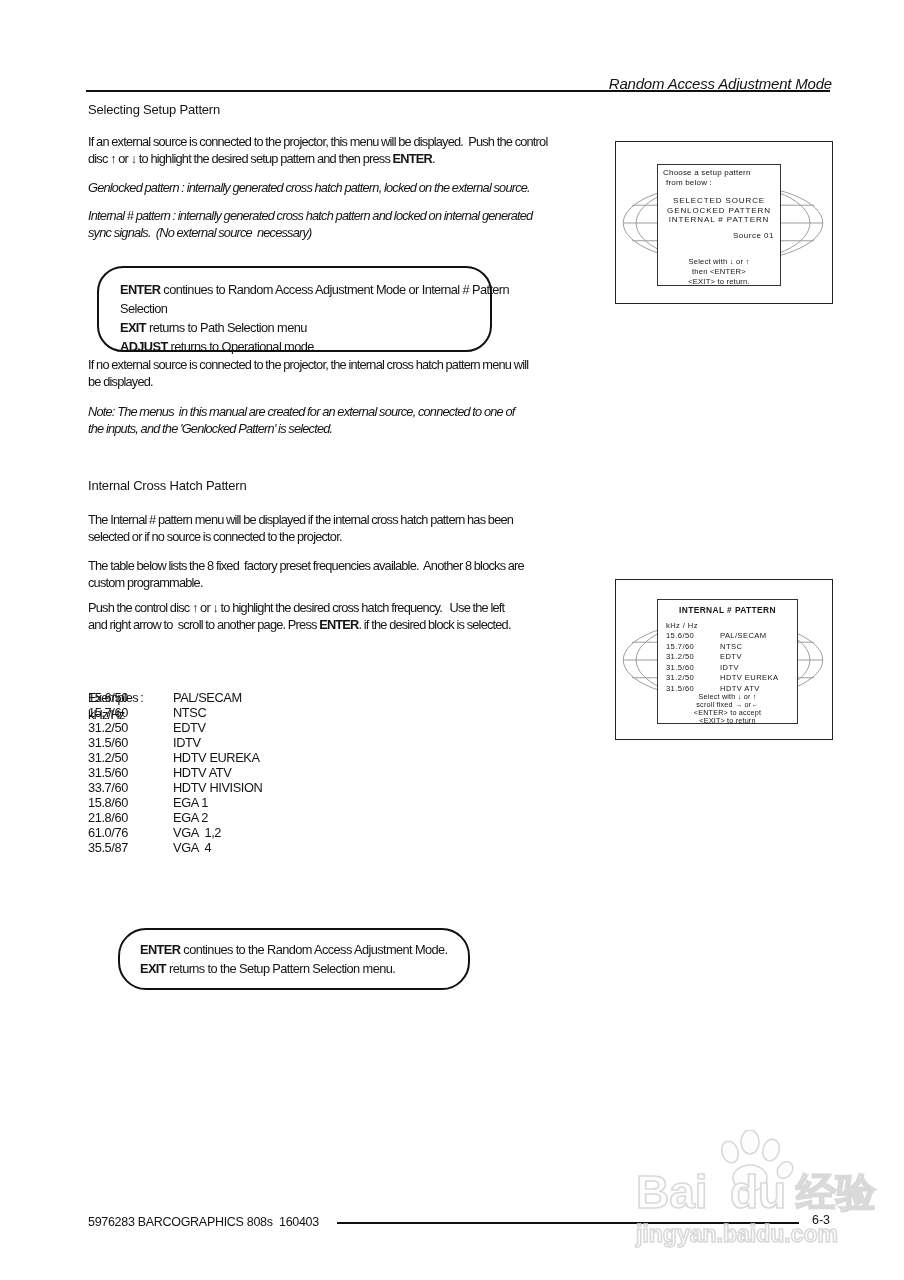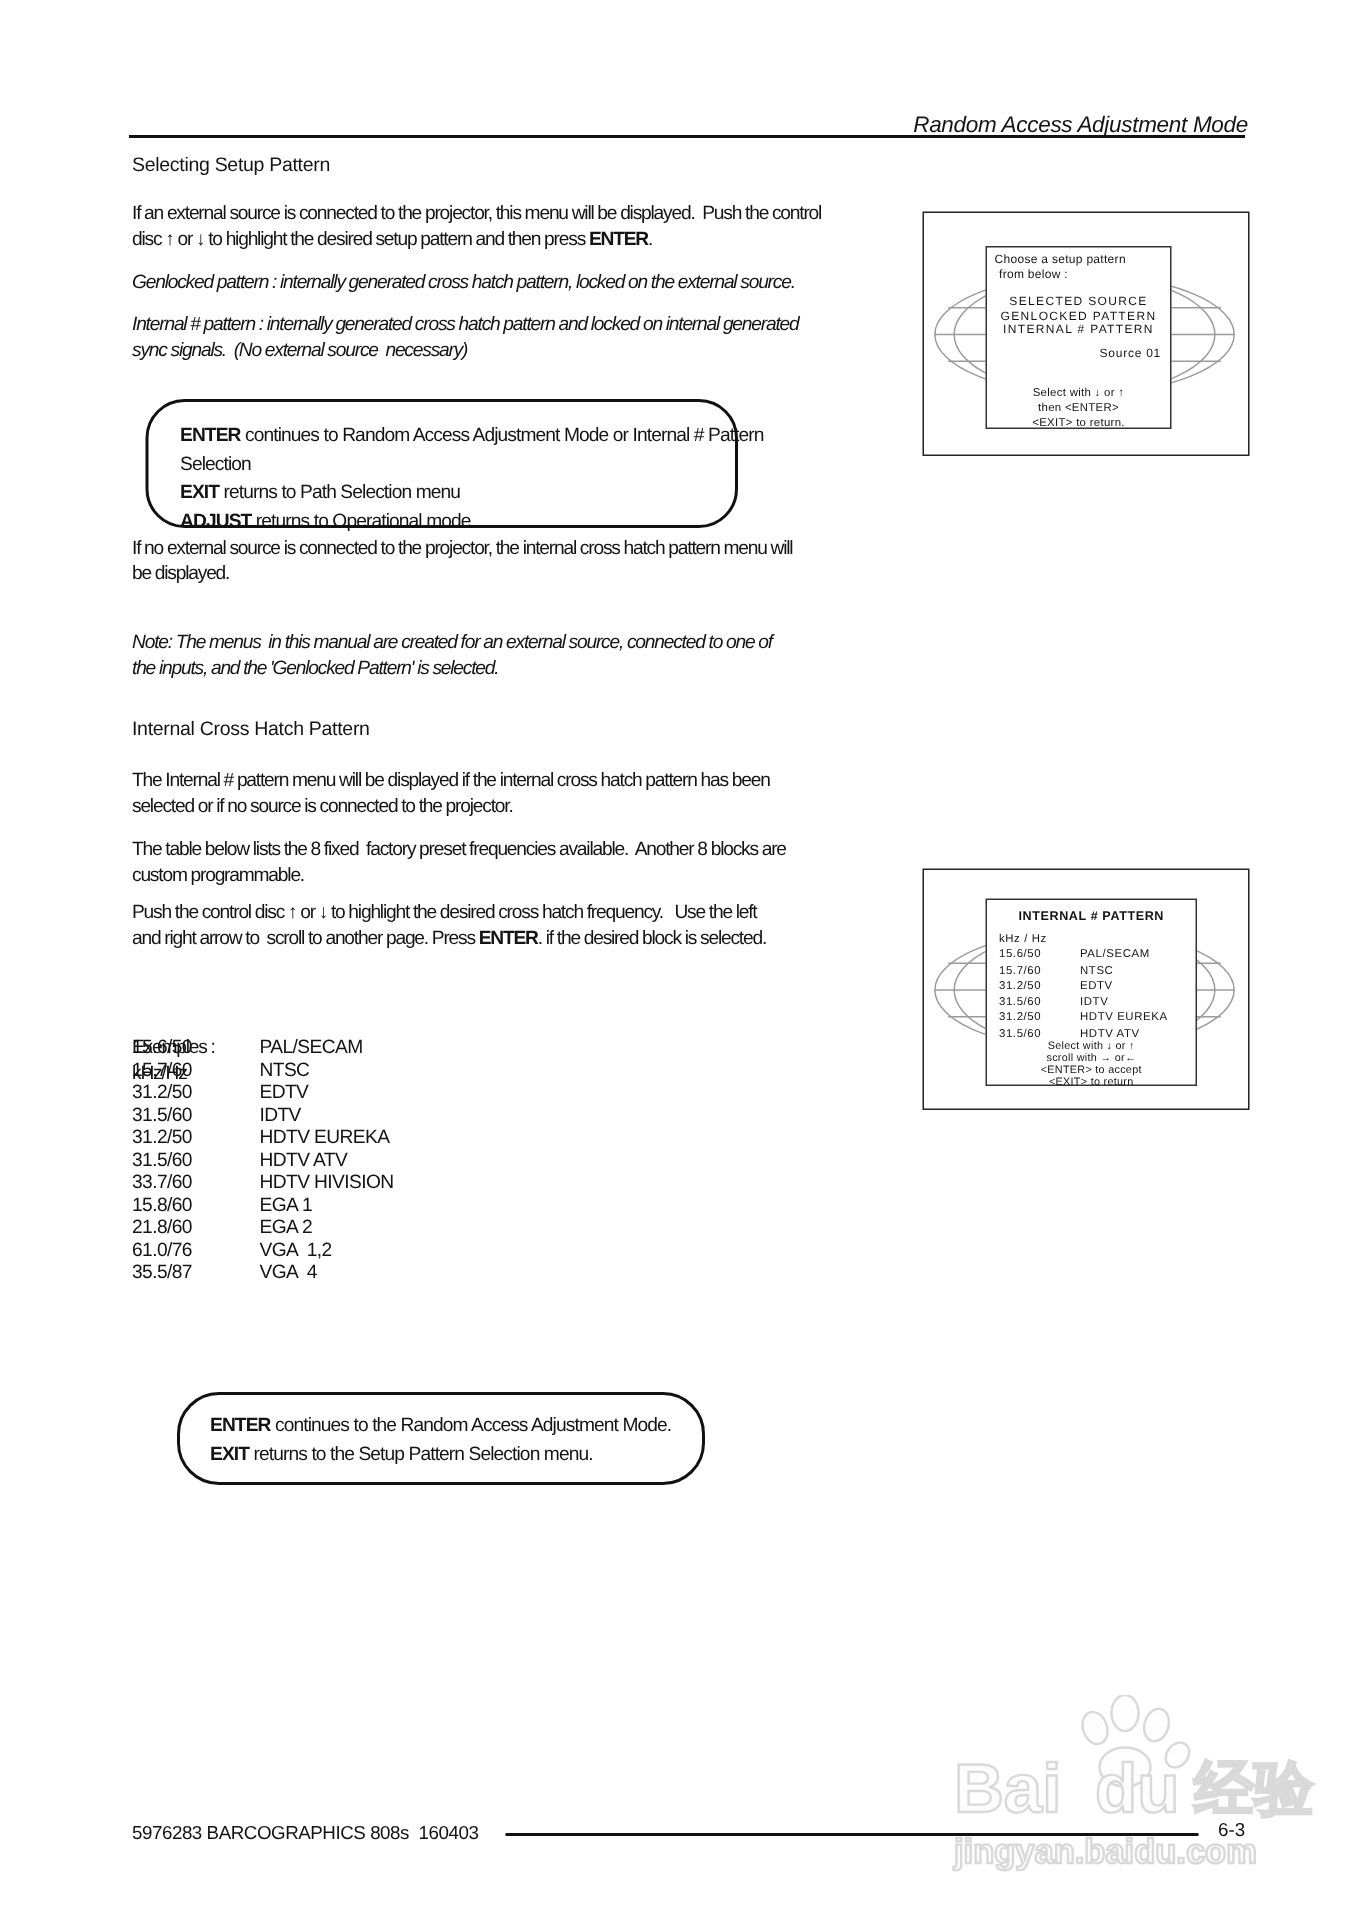--- a/index.html
+++ b/index.html
@@ -83,21 +83,21 @@
   <div class="tl"><span>Selection</span></div>
   <div class="tl"><span class="b">EXIT</span><span> returns to Path Selection menu</span></div>
   <div class="tl"><span class="b">ADJUST</span><span> returns to Operational mode</span></div>
 </div>
 
 <div class="abs para" style="top:357px">
   <div class="tl">If no external source is connected to the projector, the internal cross hatch pattern menu will</div>
   <div class="tl">be displayed.</div>
 </div>
 
-<div class="abs para italic" style="top:420px">
+<div class="abs para italic" style="top:404px">
   <div class="tl">Note: The menus  in this manual are created for an external source, connected to one of</div>
   <div class="tl">the inputs, and the 'Genlocked Pattern' is selected.</div>
 </div>
 
 <div class="abs h1" style="top:478px">Internal Cross Hatch Pattern</div>
 
 <div class="abs para" style="top:512px">
   <div class="tl">The Internal # pattern menu will be displayed if the internal cross hatch pattern has been</div>
   <div class="tl">selected or if no source is connected to the projector.</div>
 </div>
@@ -183,21 +183,21 @@
     <div class="m2rows">
       <div><span class="m2c1">15.6/50</span><span>PAL/SECAM</span></div>
       <div><span class="m2c1">15.7/60</span><span>NTSC</span></div>
       <div><span class="m2c1">31.2/50</span><span>EDTV</span></div>
       <div><span class="m2c1">31.5/60</span><span>IDTV</span></div>
       <div><span class="m2c1">31.2/50</span><span>HDTV  EUREKA</span></div>
       <div><span class="m2c1">31.5/60</span><span>HDTV  ATV</span></div>
     </div>
     <div class="m2hints">
       <div><span>Select with  </span><span class="b">↓</span><span>  or </span><span class="b">↑</span></div>
-      <div><span>scroll with  </span><span class="b">→</span><span>  or</span><span class="b">←</span></div>
+      <div><span>scroll fixed  </span><span class="b">→</span><span>  or</span><span class="b">←</span></div>
       <div>&lt;ENTER&gt;  to  accept</div>
       <div>&lt;EXIT&gt;  to  return</div>
     </div>
   </div>
 </div>
 
 <svg class="abs watermark" viewBox="0 0 270 122">
   <g fill="#fdfdfd" stroke="#d9d9d9" stroke-width="1.6">
 
     <g>

